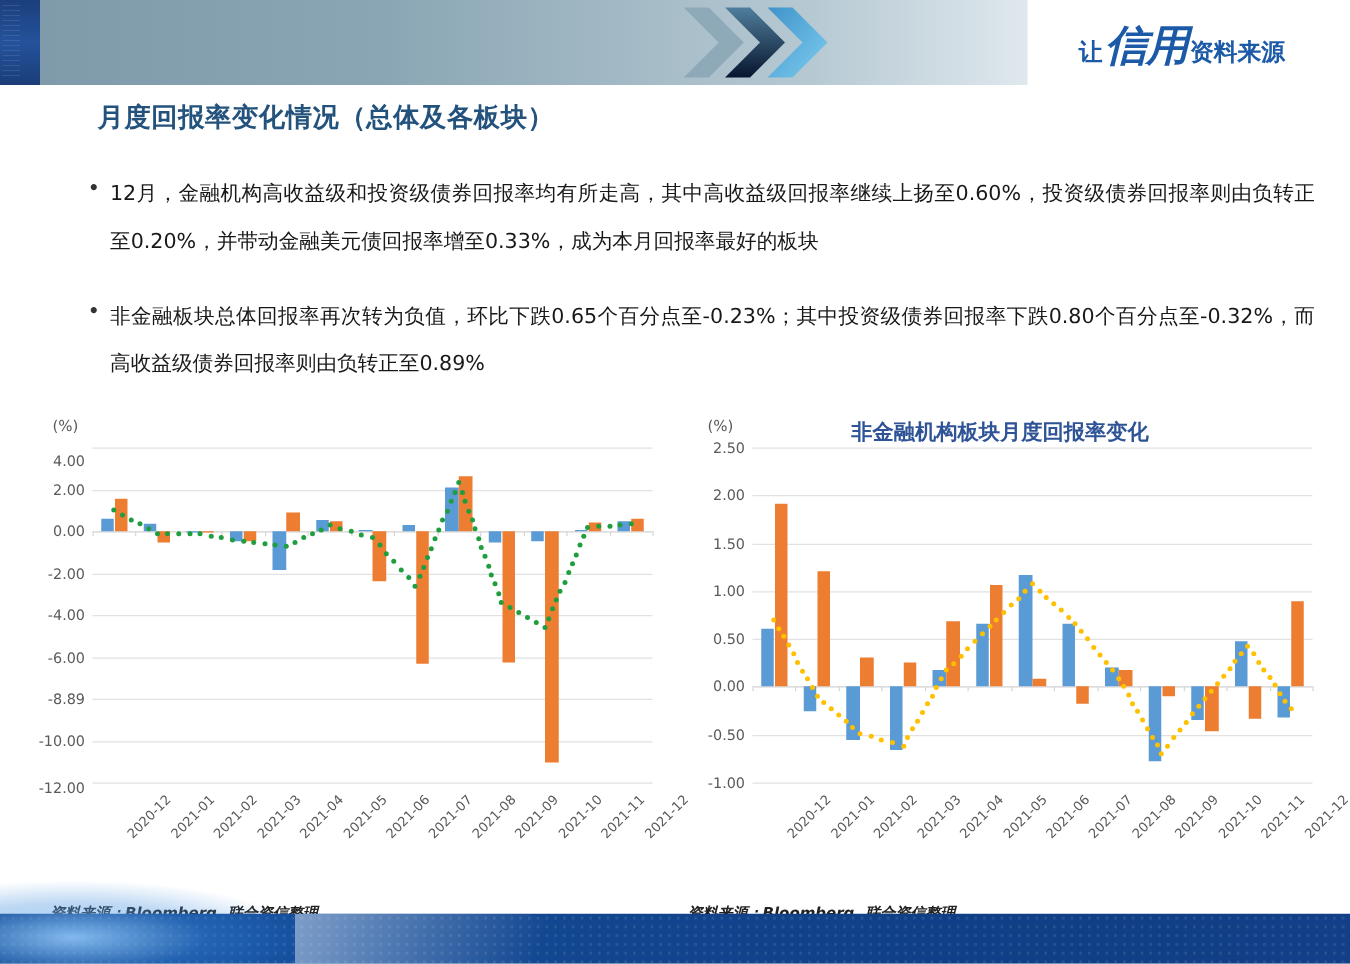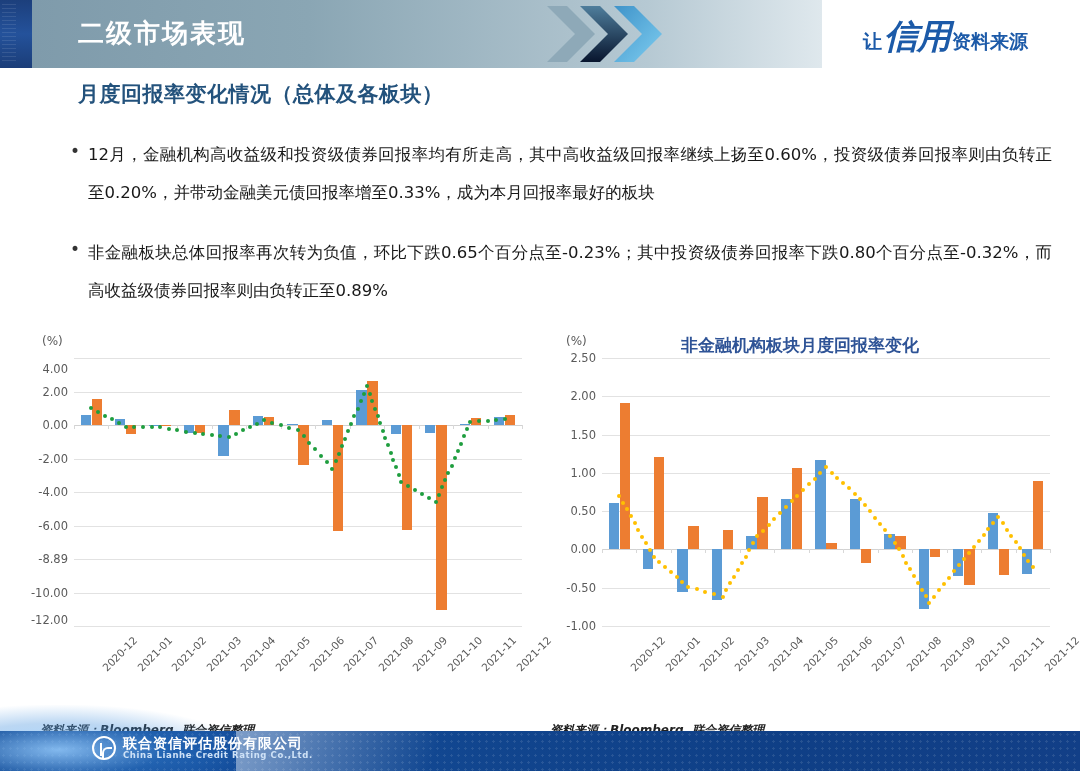--- a/index.html
+++ b/index.html
@@ -166,21 +166,20 @@
   .fl-text { line-height:1.05; }
   .fl-cn { font-size:14px; font-weight:bold; color:#ffffff; letter-spacing:1px; }
   .fl-en { font-size:8.5px; font-weight:bold; color:#cfe2f7; letter-spacing:.6px; }
 </style>
 </head>
 <body>
 
 <div class="header">
   <div class="hdr-leftblock"></div>
   <div class="hdr-bar"></div>
-  <div class="hdr-title">二级市场表现</div>
 
   <div class="chev chev1">
     <svg width="52" height="60" viewBox="0 0 52 60">
         <path d="M2 2 L30 30 L2 58 L22 58 L50 30 L22 2 Z" fill="#8ea9b8"></path>
       </svg>
   </div>
   <div class="chev chev2">
     <svg width="52" height="60" viewBox="0 0 52 60">
         <defs>
           <linearGradient id="g2" x1="0" y1="0" x2="0" y2="1">
@@ -236,21 +235,21 @@
       <div class="ytick" style="top: 100.5px;">-2.00</div>
       <div class="gridline" style="top: 134px;"></div>
       <div class="ytick" style="top: 134px;">-4.00</div>
       <div class="gridline" style="top: 167.5px;"></div>
       <div class="ytick" style="top: 167.5px;">-6.00</div>
       <div class="gridline" style="top: 201px;"></div>
       <div class="ytick" style="top: 201px;">-8.89</div>
       <div class="gridline" style="top: 234.5px;"></div>
       <div class="ytick" style="top: 234.5px;">-10.00</div>
       <div class="gridline" style="top: 268px;"></div>
-      <div class="ytick" style="top: 262px;">-12.00</div>
+      <div class="ytick" style="top: 272px;">-12.00</div>
       <div class="tickmark" style="left: 0px; top: 67px;"></div>
       <div class="tickmark" style="left: 34.4615px; top: 67px;"></div>
       <div class="tickmark" style="left: 68.9231px; top: 67px;"></div>
       <div class="tickmark" style="left: 103.385px; top: 67px;"></div>
       <div class="tickmark" style="left: 137.846px; top: 67px;"></div>
       <div class="tickmark" style="left: 172.308px; top: 67px;"></div>
       <div class="tickmark" style="left: 206.769px; top: 67px;"></div>
       <div class="tickmark" style="left: 241.231px; top: 67px;"></div>
       <div class="tickmark" style="left: 275.692px; top: 67px;"></div>
       <div class="tickmark" style="left: 310.154px; top: 67px;"></div>
@@ -542,20 +541,13 @@
       <div class="xlab" style="left: 426.769px; top: 4px;">2021-12</div>
     </div>
   <div class="src right">资料来源：Bloomberg, 联合资信整理</div>
 </div>
 
 <div class="footer">
   <div class="footer-bg"></div>
   <div class="footer-dots"></div>
   <div class="footer-glow"></div>
   <div class="footer-wedge"></div>
-  <div class="footer-logo">
-    <div class="fl-mark"></div>
-    <div class="fl-text">
-      <div class="fl-cn">联合资信评估股份有限公司</div>
-      <div class="fl-en">China Lianhe Credit Rating Co.,Ltd.</div>
-    </div>
-  </div>
 </div>
 
 </body></html>

